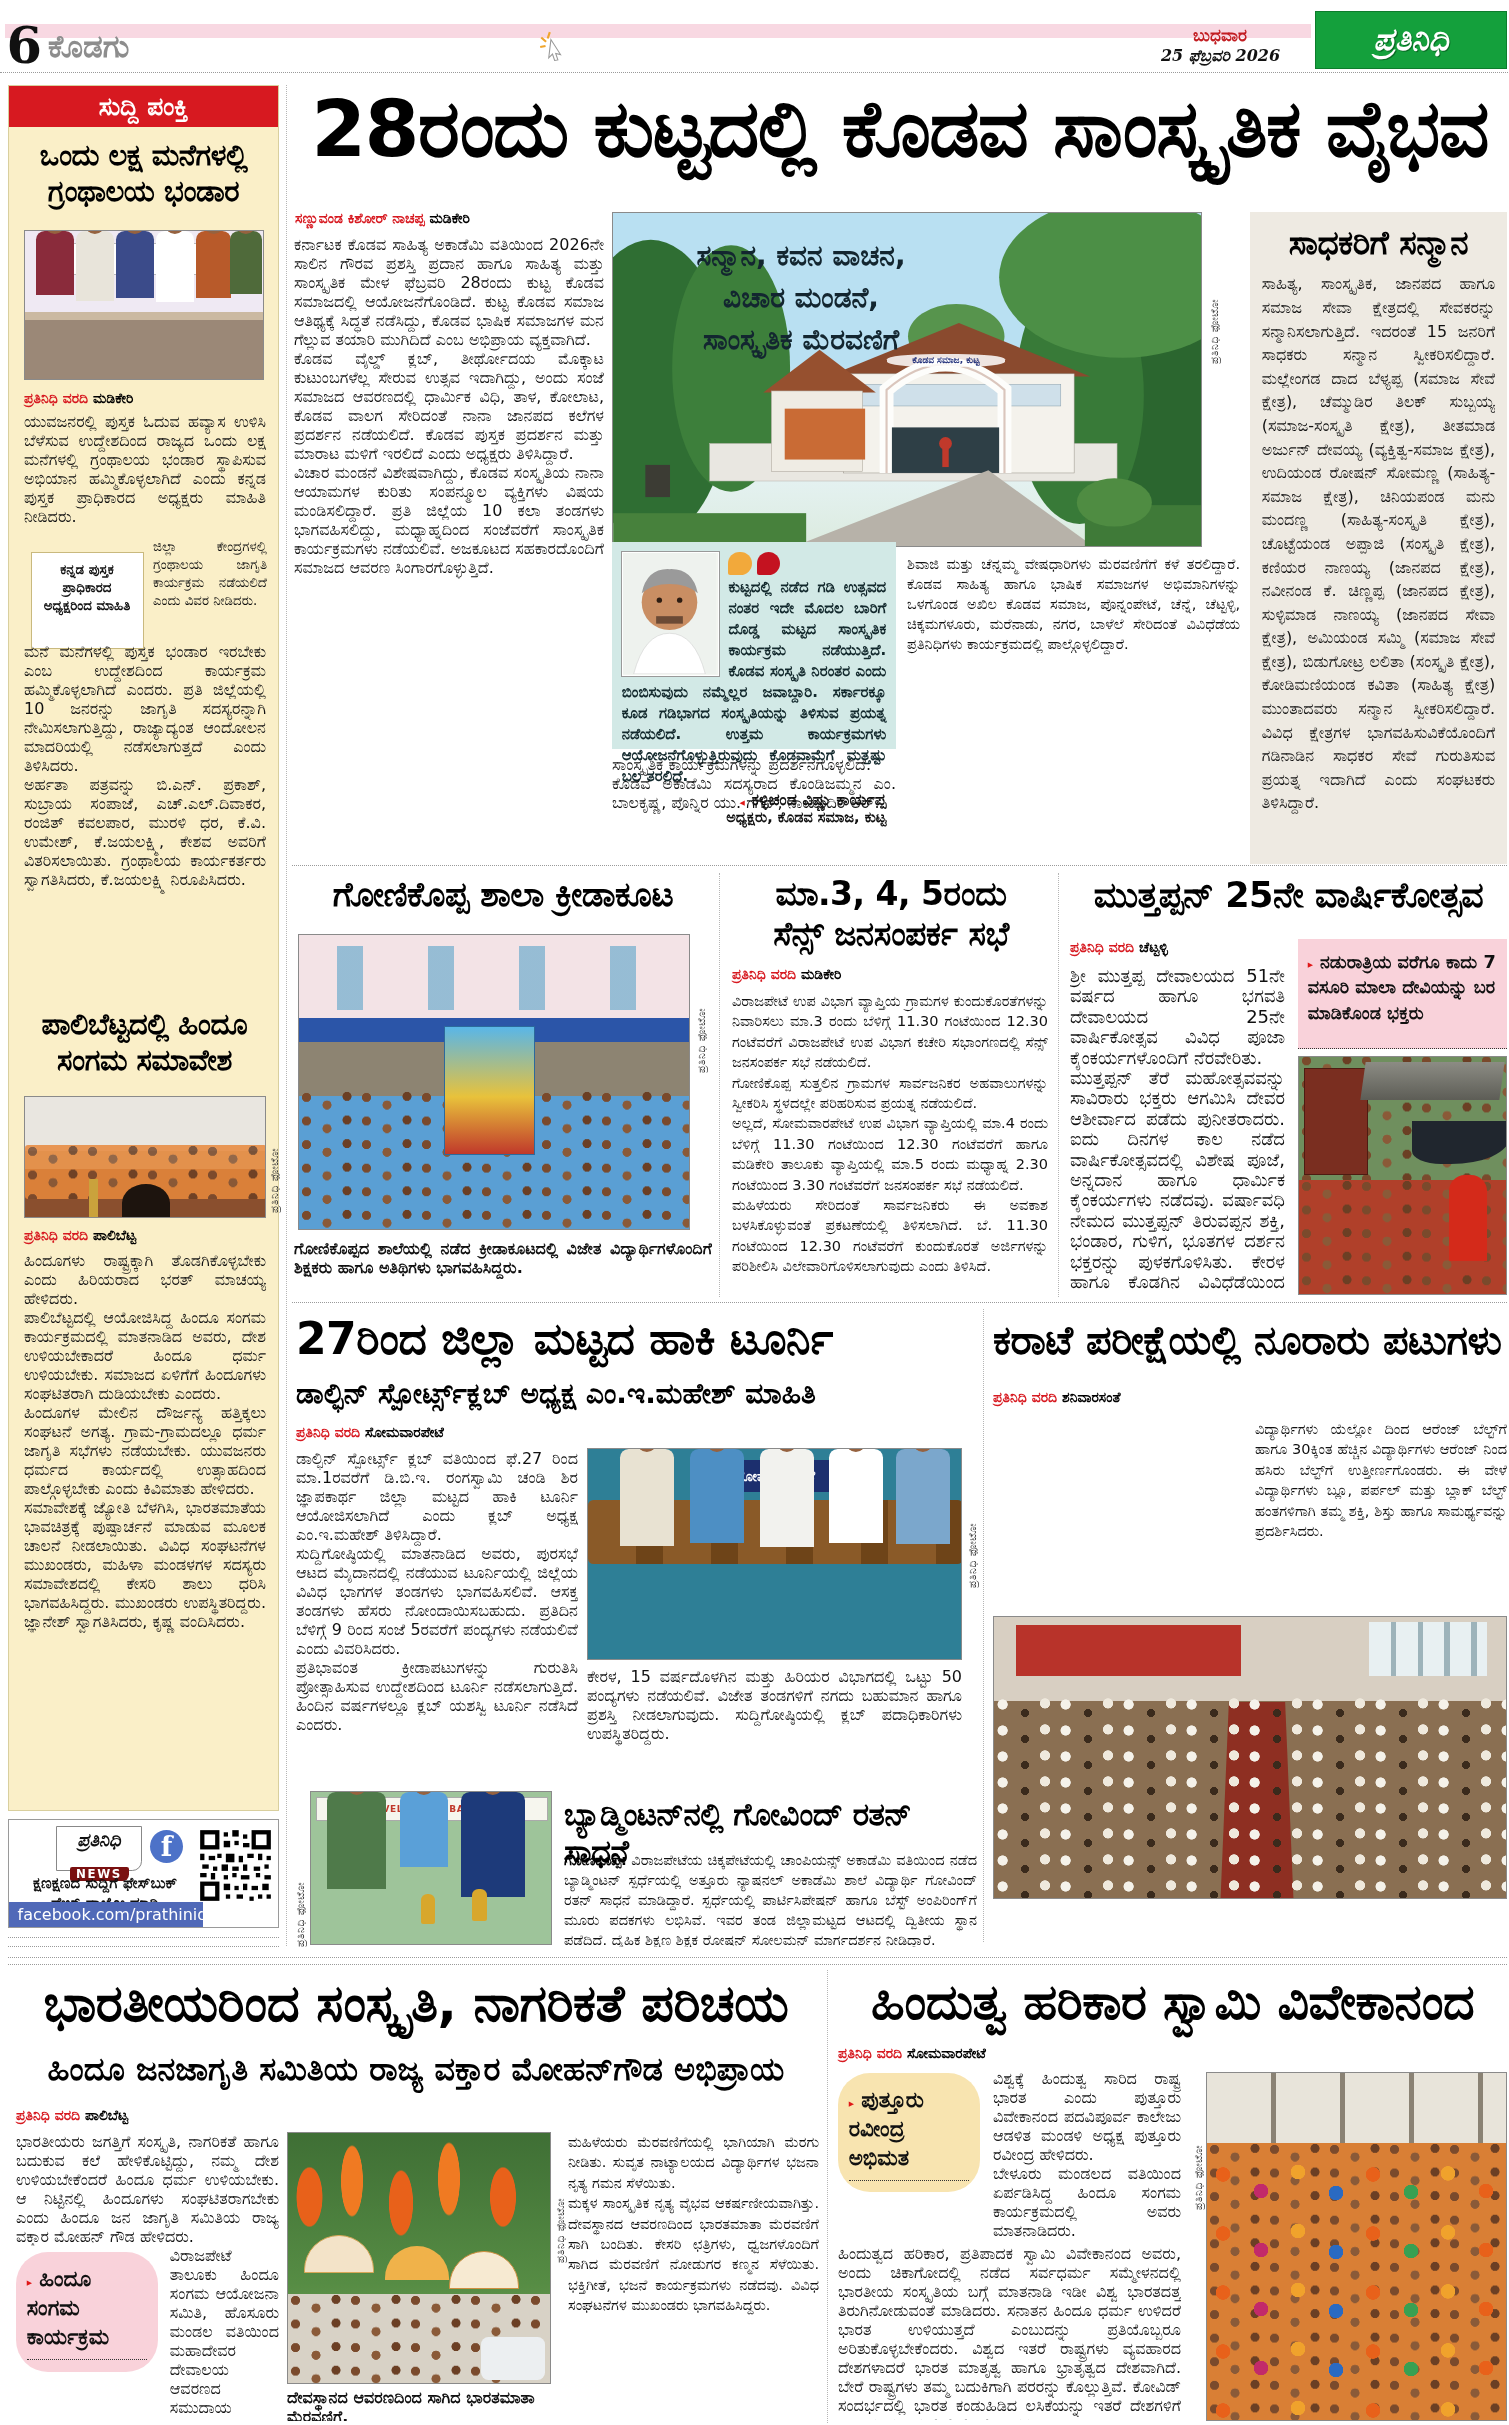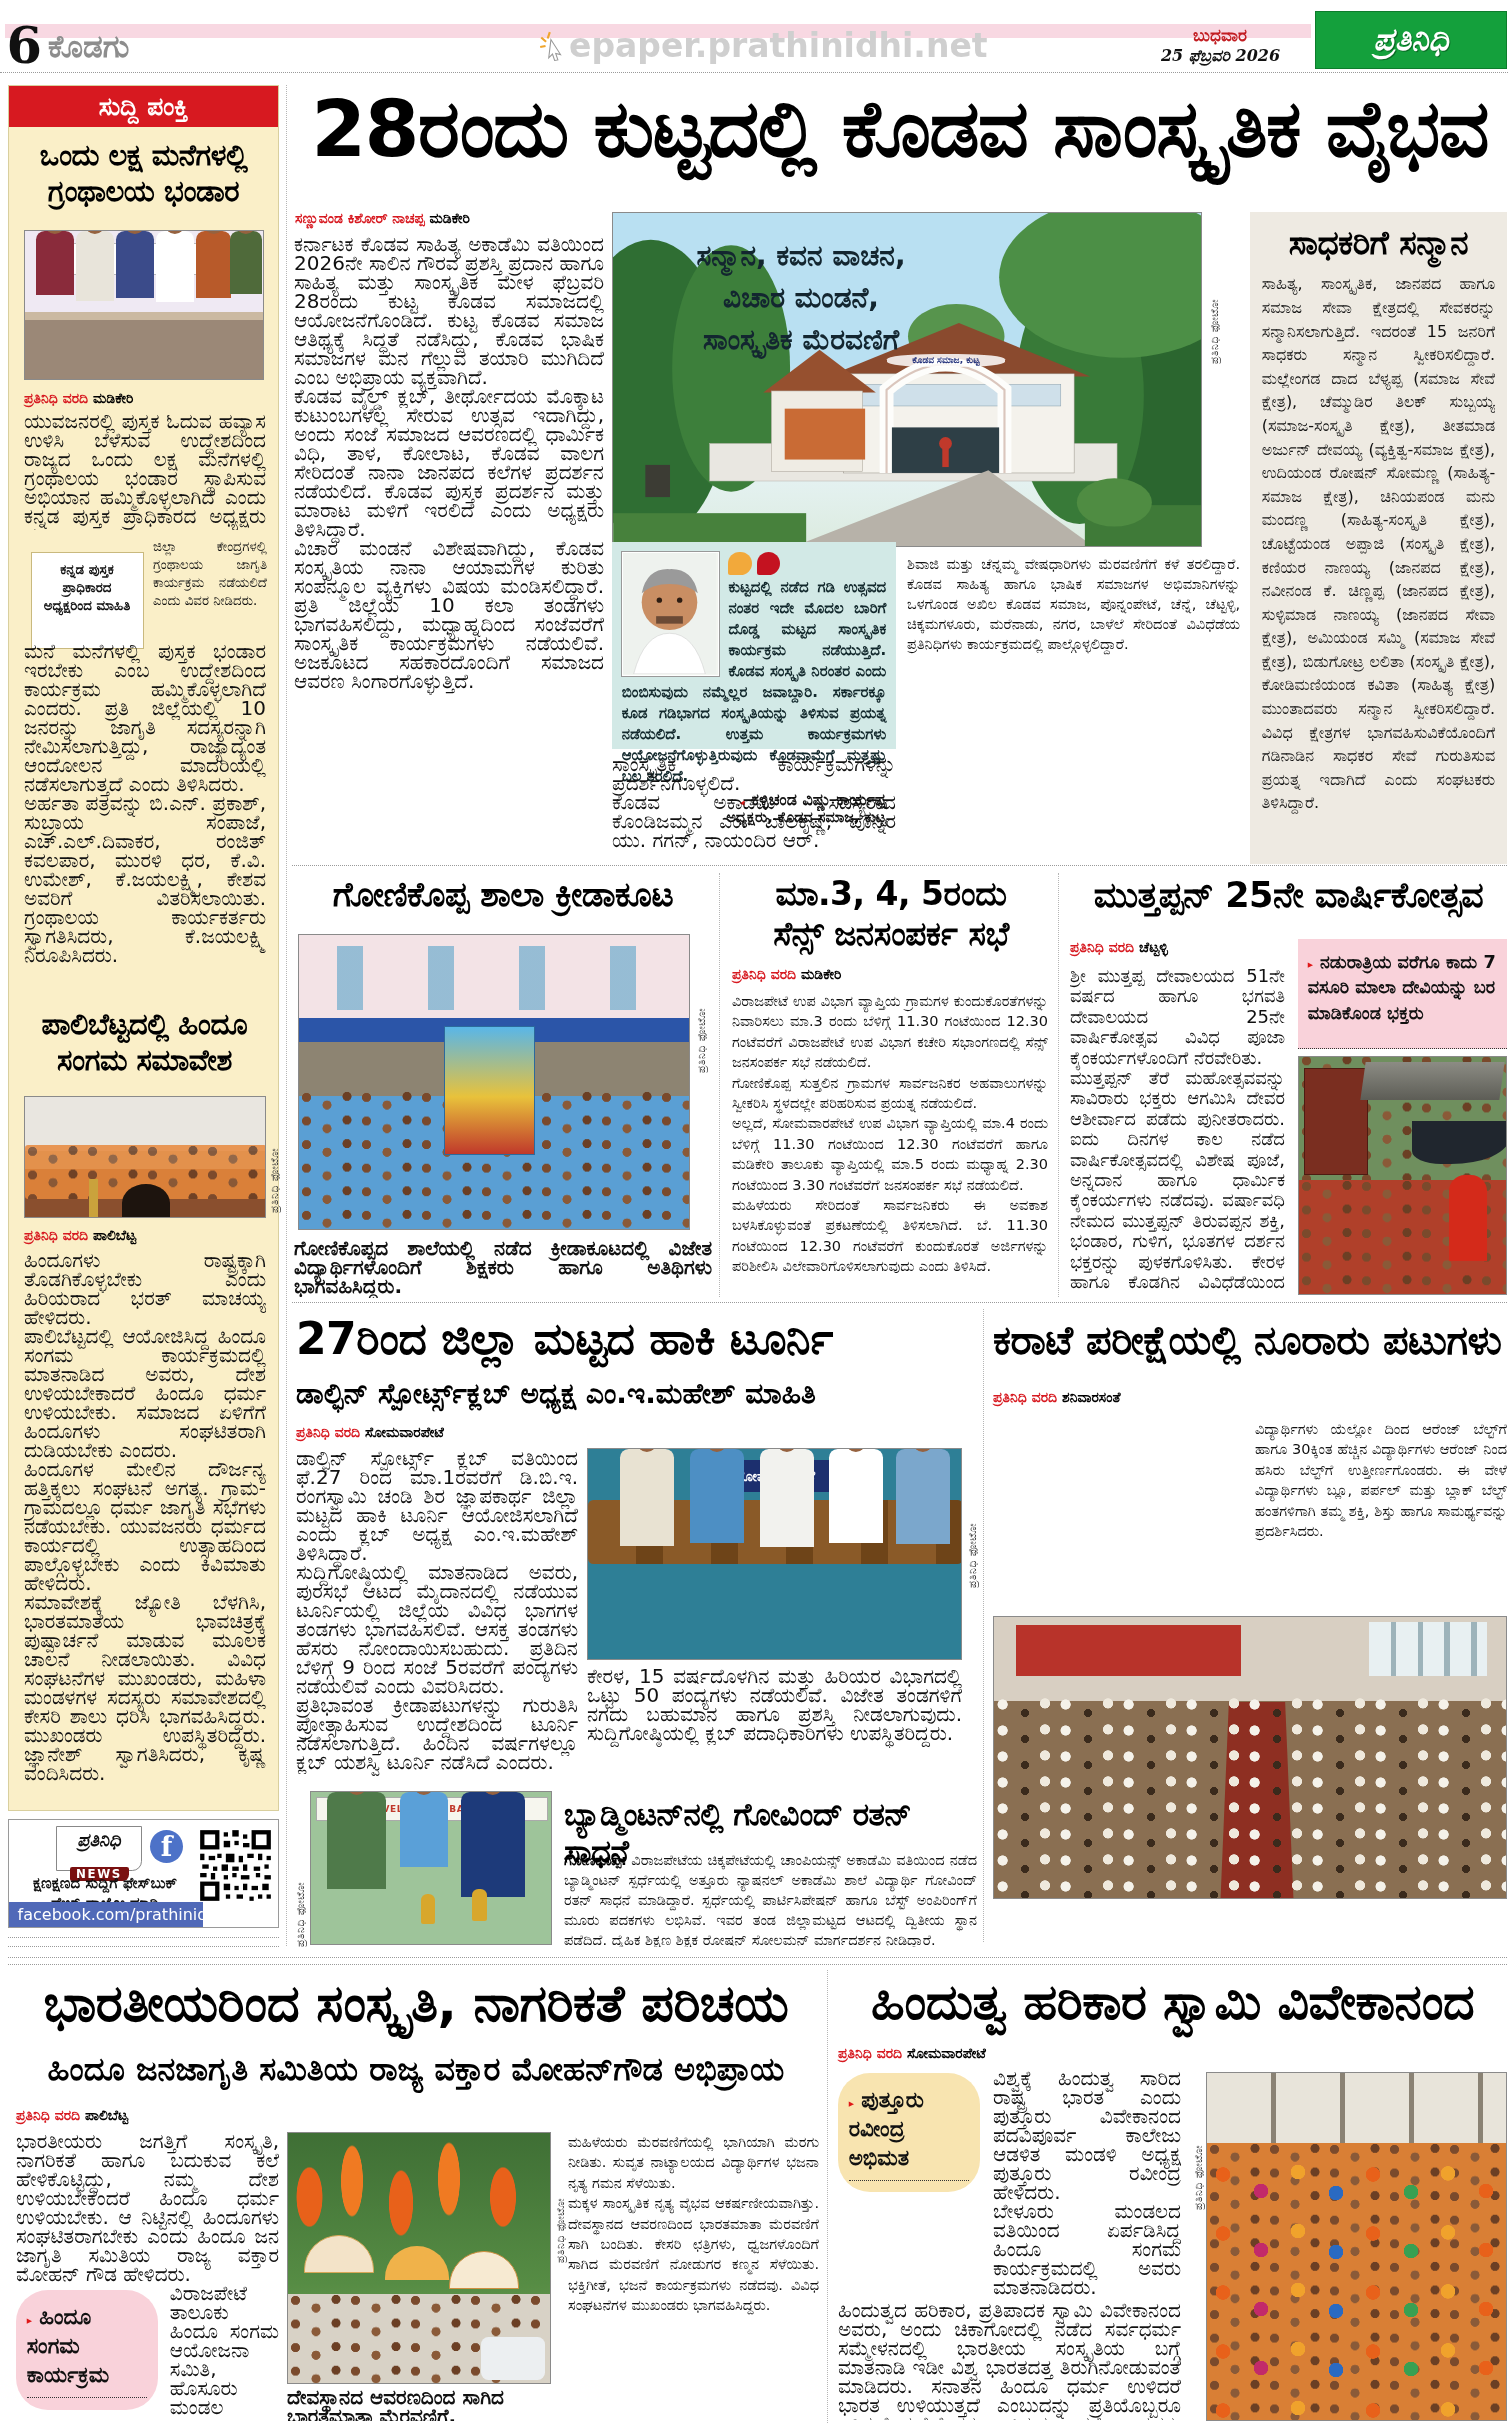--- a/index.html
+++ b/index.html
@@ -4,21 +4,21 @@
 <style>
   html,body{margin:0;padding:0;background:#d8d8d8;}
   *{box-sizing:border-box;}
   .page{position:relative;width:1510px;height:2426px;background:#fff;margin:0 auto;
         font-family:"DejaVu Sans",sans-serif;color:#111;overflow:hidden;}
   .abs{position:absolute;}
   .hl{font-weight:900;color:#000;letter-spacing:-0.5px;}
   .ctr{text-align:center;}
   .just{text-align:justify;}
   .pre{white-space:pre-line;}
-  .body{font-size:20px;line-height:19px;overflow:hidden;}
+  .body{font-size:16px;line-height:19px;overflow:hidden;}
   .red{color:#d71920;}
   .byl{font-size:14px;font-weight:bold;}
   .byl .place{color:#000;font-weight:bold;}
   .vc{writing-mode:vertical-rl;transform:rotate(180deg);font-size:10.7px;color:#333;
       letter-spacing:0.5px;overflow:hidden;}
   .ph{position:absolute;border:0.5px solid #8a8a8a;overflow:hidden;}
   .dot-h{border-top:1.6px dotted #9a9a9a;height:0;}
   .dot-v{border-left:1.1px dotted #b5b5b5;width:0;}
   .pn{position:absolute;border-radius:8.6px 8.6px 0 0;}
   .pn:before{content:"";position:absolute;left:50%;transform:translateX(-50%);
@@ -45,21 +45,20 @@
     <span class="abs" style="left:539px;top:31px;width:27px;height:30px;">
       <svg width="27" height="30" viewBox="0 0 50 56">
         <g stroke="#f0a52c" stroke-width="4" fill="none">
           <line x1="20" y1="2" x2="16" y2="14"></line>
             <line x1="4" y1="12" x2="13" y2="20"></line>
             <line x1="2" y1="30" x2="12" y2="28"></line>
         </g>
         <path d="M22 16 L40 44 L31 42 L35 54 L29 55 L25 43 L18 50 Z" fill="#fff" stroke="#999" stroke-width="2"></path>
       </svg>
     </span>
-    <div class="abs" style="left:569px;top:26px;font-size:33px;font-weight:900;color:#cfcfcf;">epaper.prathinidhi.net</div>
     <div class="abs ctr" style="left:1169px;top:25px;width:102px;font-size:17px;font-weight:900;color:#c21d22;">ಬುಧವಾರ</div>
     <div class="abs ctr" style="left:1159px;top:46px;width:123px;font-size:16px;font-weight:900;font-family:'DejaVu Serif',serif;font-style:italic;">25 ಫೆಬ್ರವರಿ 2026</div>
     <div class="abs" style="left:1315px;top:10.7px;width:192px;height:58px;background:#14a03c;border:1.6px solid #0d7d2c;display:flex;align-items:center;justify-content:center;">
       <span style="color:#fff;font-size:31px;font-weight:900;font-style:italic;text-shadow:1.1px 1.1px 0 #0a6b25;">ಪ್ರತಿನಿಧಿ</span>
     </div>
   </div>
   <div class="abs dot-h" style="left:0;top:72px;width:1510px;"></div>
 
   <div class="abs" style="left:8px;top:85px;width:271px;height:1726px;background:#faefc8;border:0.5px solid #d9cf9e;">
     <div class="ctr" style="background:#d71920;height:41px;display:flex;align-items:center;justify-content:center;">

